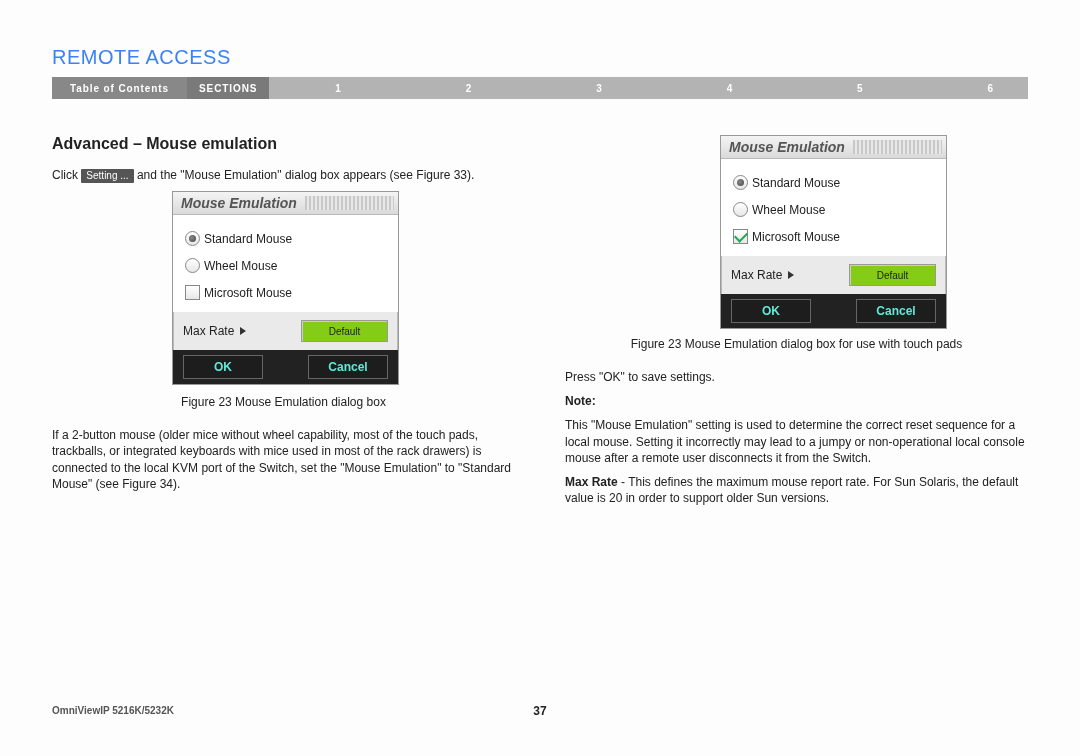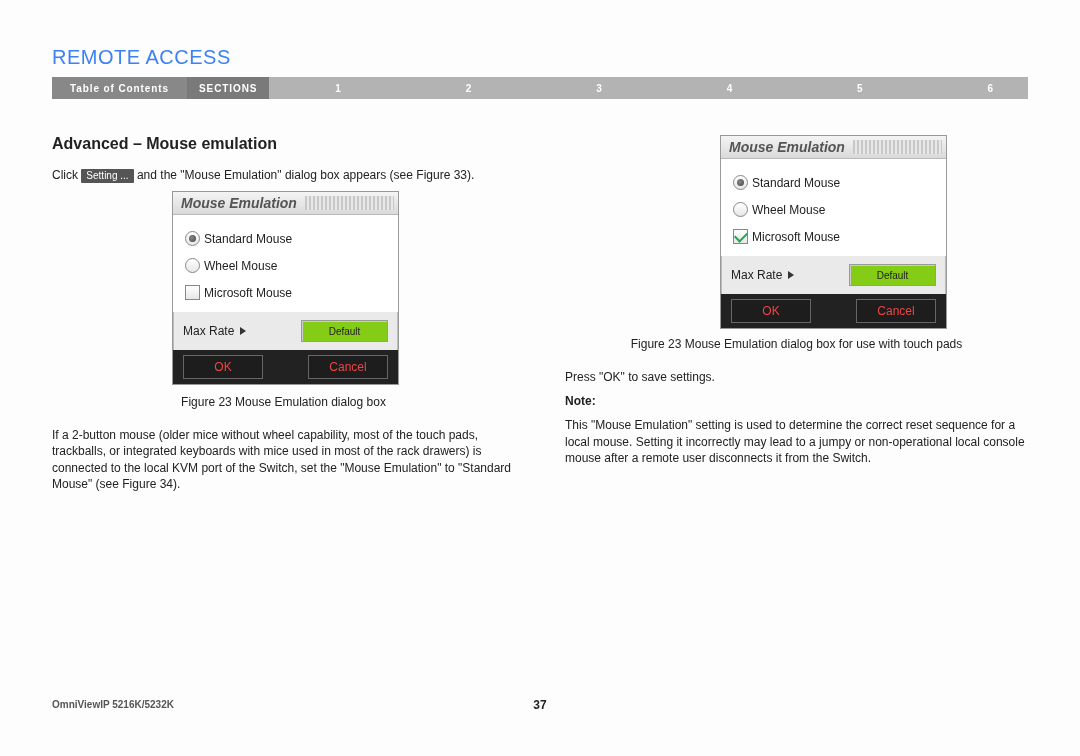--- a/index.html
+++ b/index.html
@@ -201,39 +201,40 @@
   .dialog .btnrow {
     background: #222;
     display: flex;
     justify-content: space-between;
     padding: 5px 10px;
   }
   .winbtn {
     width: 78px;
     height: 22px;
     background: #1d1d1d;
-    color: #ef4444;
+    color: #5eead4;
     border: 1px solid #666;
     font-size: 12px;
     display: flex;
     align-items: center;
     justify-content: center;
+    font-weight: bold;
   }
 
   .caption {
     text-align: center;
     font-size: 12px;
     margin: 6px 0 18px 0;
   }
 
   .footer-bar {
     position: absolute;
     left: 52px;
     right: 52px;
-    bottom: 46px;
+    bottom: 40px;
     display: flex;
     align-items: center;
     font-size: 10px;
     font-weight: bold;
     color: #555;
   }
   .footer-center {
     position: absolute;
     left:0; right:0;
     text-align: center;
@@ -348,20 +349,23 @@
             <div class="winbtn">Cancel</div>
           </div>
         </div>
       </div>
 
       <div class="caption" style="text-align:center;">Figure 23 Mouse Emulation dialog box for use with touch pads</div>
 
       <p>Press "OK" to save settings.</p>
       <p><b>Note:</b></p>
       <p>This "Mouse Emulation" setting is used to determine the correct reset sequence for a local mouse. Setting it incorrectly may lead to a jumpy or non-operational local console mouse after a remote user disconnects it from the Switch.</p>
+      <p>
+        <b>Max Rate</b><span> - This defines the maximum mouse report rate. For Sun Solaris, the default value is 20 in order to support older Sun versions.</span>
+      </p>
     </div>
   </div>
 
   <div class="footer-bar">
     <span>OmniViewIP 5216K/5232K</span>
     <span class="footer-center">37</span>
   </div>
 
 </div>
 

